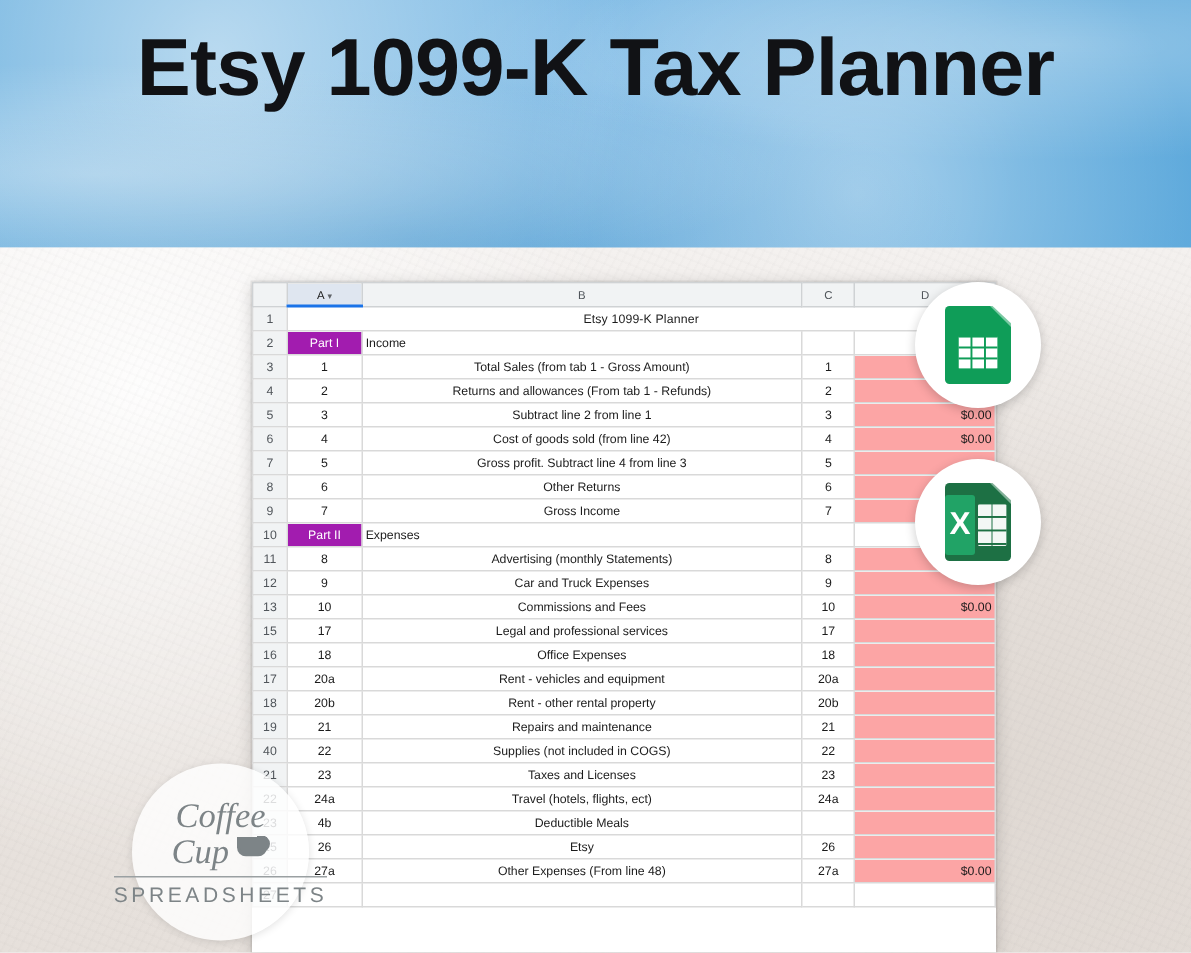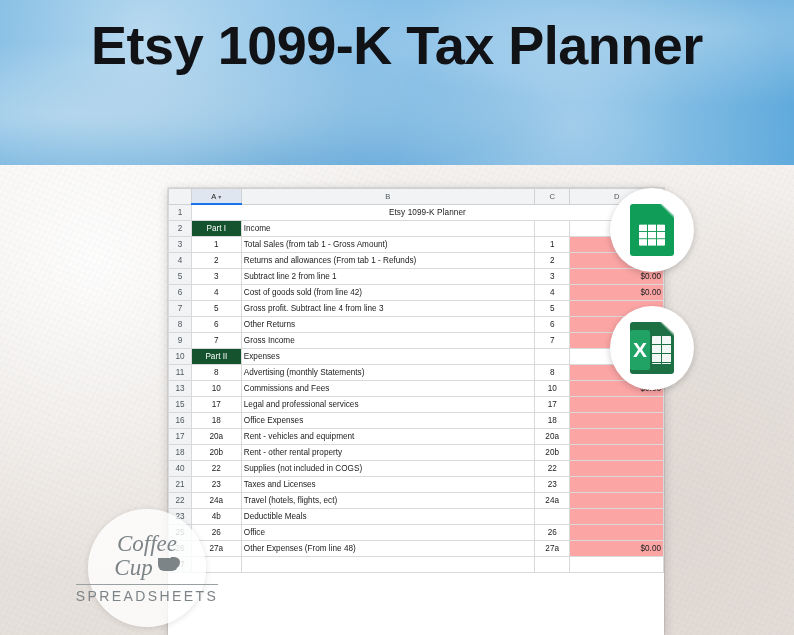--- a/index.html
+++ b/index.html
@@ -136,38 +136,39 @@
 
   .title-cell {
     text-align: center;
     font-weight: 700;
     font-size: 11.5px;
     height: 21px;
     letter-spacing: .1px;
     margin-top: 47px;
   }
   .part-tag {
-    background: #14532d;
+    background: #a21caf;
     color: #ffffff;
     font-weight: 700;
     text-align: center;
     font-size: 8.4px;
   }
   .part-label {
     font-weight: 700;
     font-size: 9.4px;
     padding-left: 3px;
   }
   .lineno {
     text-align: center;
     font-size: 8px;
   }
   .desc {
     padding-left: 4px;
     font-size: 8.2px;
+    text-align: center;
   }
   .ccode {
     text-align: center;
     font-size: 8px;
     background: #ffffff;
   }
   .amt {
     background: #fca5a5;
     text-align: right;
     padding-right: 4px;
@@ -420,20 +421,27 @@
           <td class="plain"></td>
         </tr>
         <tr>
           <td class="rowhdr">11</td>
           <td class="lineno">8</td>
           <td class="desc">Advertising (monthly Statements)</td>
           <td class="ccode">8</td>
           <td class="amt blank"></td>
         </tr>
         <tr>
+          <td class="rowhdr">12</td>
+          <td class="lineno">9</td>
+          <td class="desc">Car and Truck Expenses</td>
+          <td class="ccode">9</td>
+          <td class="amt blank"></td>
+        </tr>
+        <tr>
           <td class="rowhdr">13</td>
           <td class="lineno">10</td>
           <td class="desc">Commissions and Fees</td>
           <td class="ccode">10</td>
           <td class="amt">$0.00</td>
         </tr>
         <tr>
           <td class="rowhdr">15</td>
           <td class="lineno">17</td>
           <td class="desc">Legal and professional services</td>
@@ -455,20 +463,27 @@
           <td class="amt blank"></td>
         </tr>
         <tr>
           <td class="rowhdr">18</td>
           <td class="lineno">20b</td>
           <td class="desc">Rent - other rental property</td>
           <td class="ccode">20b</td>
           <td class="amt blank"></td>
         </tr>
         <tr>
+          <td class="rowhdr">19</td>
+          <td class="lineno">21</td>
+          <td class="desc">Repairs and maintenance</td>
+          <td class="ccode">21</td>
+          <td class="amt blank"></td>
+        </tr>
+        <tr>
           <td class="rowhdr">40</td>
           <td class="lineno">22</td>
           <td class="desc">Supplies (not included in COGS)</td>
           <td class="ccode">22</td>
           <td class="amt blank"></td>
         </tr>
         <tr>
           <td class="rowhdr">21</td>
           <td class="lineno">23</td>
           <td class="desc">Taxes and Licenses</td>
@@ -485,21 +500,21 @@
         <tr>
           <td class="rowhdr">23</td>
           <td class="lineno">4b</td>
           <td class="desc">Deductible Meals</td>
           <td class="ccode"></td>
           <td class="amt blank"></td>
         </tr>
         <tr>
           <td class="rowhdr">25</td>
           <td class="lineno">26</td>
-          <td class="desc">Office</td>
+          <td class="desc">Etsy</td>
           <td class="ccode">26</td>
           <td class="amt blank"></td>
         </tr>
         <tr>
           <td class="rowhdr">26</td>
           <td class="lineno">27a</td>
           <td class="desc">Other Expenses (From line 48)</td>
           <td class="ccode">27a</td>
           <td class="amt">$0.00</td>
         </tr>

